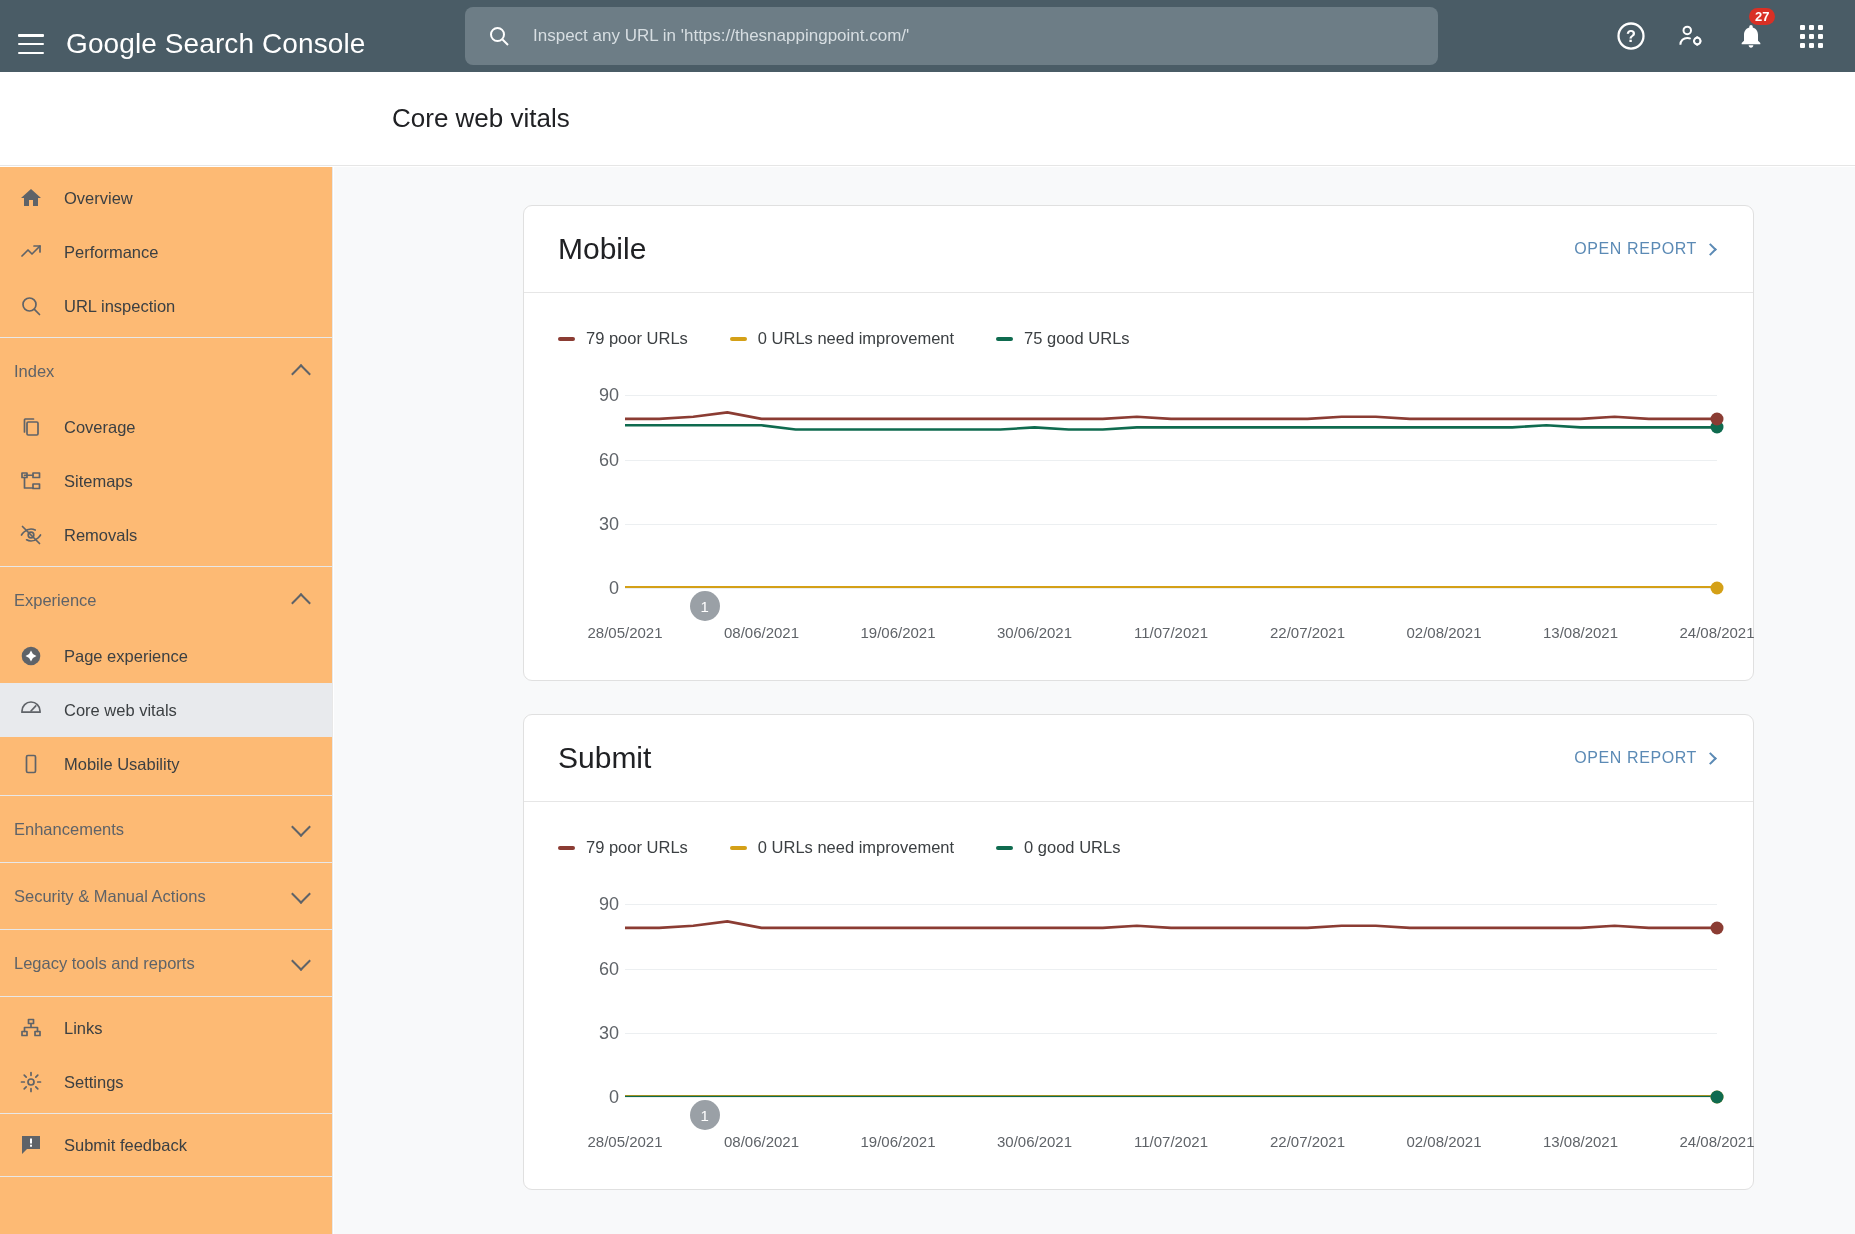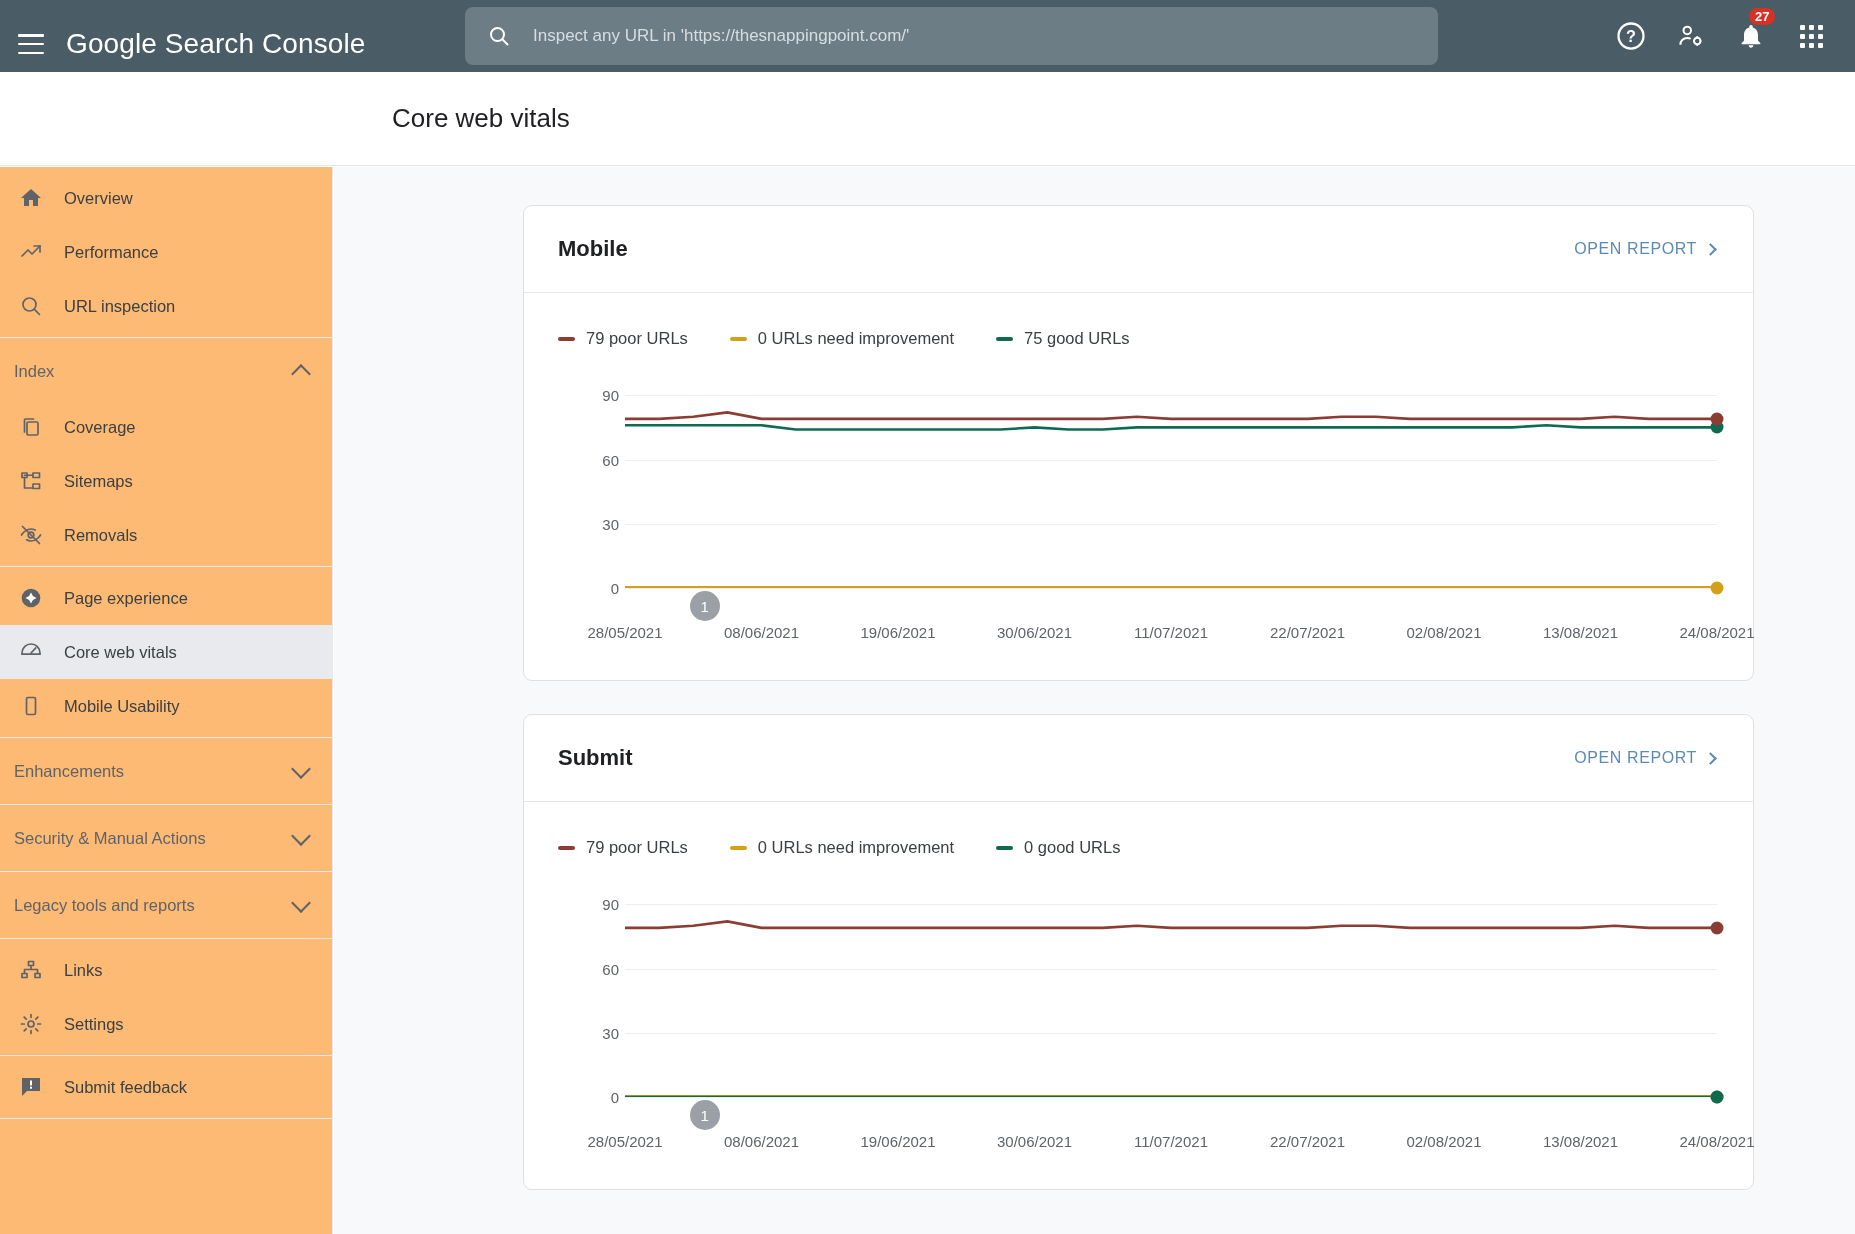--- a/index.html
+++ b/index.html
@@ -85,36 +85,36 @@
   .card {
     position: absolute; left: 189px; width: 1231px; background: #fff;
     border: 1px solid #e0e0e0; border-radius: 9px;
   }
   #card-mobile { top: 38px; height: 476px; }
   #card-desktop { top: 547px; height: 476px; }
   .card-head {
     height: 87px; border-bottom: 1px solid #e6e6e6; display: flex;
     align-items: center; justify-content: space-between; padding: 0 38px 0 34px;
   }
-  .card-title { font-size: 22px; color: #202124; font-weight: 700; }
+  .card-title { font-size: 30px; color: #202124; font-weight: 400; }
   .open-report {
     color: #5b8ab5; font-size: 16px; letter-spacing: .6px; cursor: pointer;
     display: flex; align-items: center; gap: 9px; margin-left: 20px;
   }
   .or-chev { width: 9px; height: 9px; border-right: 2.4px solid #5b8ab5; border-top: 2.4px solid #5b8ab5;
     transform: rotate(45deg); }
 
   .legend { display: flex; align-items: center; padding: 36px 0 0 34px; gap: 42px; text-align: center; }
   .lg { display: flex; align-items: center; gap: 11px; font-size: 16.5px; color: #3c4043; }
   .lg .swatch { width: 17px; height: 4px; border-radius: 2px; }
 
   
   .chart { position: relative; margin: 18px 0 0 0; height: 290px; }
   .plot { position: absolute; left: 101px; top: 10px; width: 1092px; height: 212px; }
-  .ytick { position: absolute; right: 1098px; font-size: 15px; color: #5f6368;
+  .ytick { position: absolute; right: 1098px; font-size: 18px; color: #5f6368;
     text-align: right; width: 60px; transform: translateY(-50%); }
   .gridline { position: absolute; left: 0; width: 1092px; height: 1px; background: #eceff1; }
   .xtick { position: absolute; top: 258px; font-size: 15px; color: #5f6368;
     transform: translateX(-50%); white-space: nowrap; }
   .endpt { position: absolute; width: 13px; height: 13px; border-radius: 50%;
     transform: translate(-50%,-50%); }
   .annot {
     position: absolute; width: 30px; height: 30px; border-radius: 50%;
     background: #9aa0a6; color: #fff; font-size: 15px; display: flex;
     align-items: center; justify-content: center; transform: translate(-50%,0); cursor: pointer;
@@ -243,20 +243,24 @@
           <svg width="24" height="24" viewBox="0 0 24 24" fill="none" stroke="#5f6368" stroke-width="1.7" stroke-linecap="round" stroke-linejoin="round">
             <path d="M2.5 12S6 6 12 6c1.6 0 3 .45 4.2 1.1M21.5 12s-3.5 6-9.5 6c-1.7 0-3.2-.5-4.4-1.2"></path>
             <circle cx="12" cy="12" r="2.8"></circle>
             <line x1="3.5" y1="3.5" x2="20.5" y2="20.5"></line>
           </svg>
         </span>
         <span>Removals</span>
       </div>
     </div>
     <div class="nav-group">
+      <div class="sec-head">
+        <span>Experience</span>
+        <span class="chev up"></span>
+      </div>
       <div class="nav-item">
         <span class="ico">
           <svg width="24" height="24" viewBox="0 0 24 24">
             <circle cx="12" cy="12" r="9.3" fill="#5f6368"></circle>
             <path d="M12 6.5l1.9 3.6L17.5 12l-3.6 1.9L12 17.5l-1.9-3.6L6.5 12l3.6-1.9z" fill="#fff"></path>
           </svg>
         </span>
         <span>Page experience</span>
       </div>
       <div class="nav-item active">

